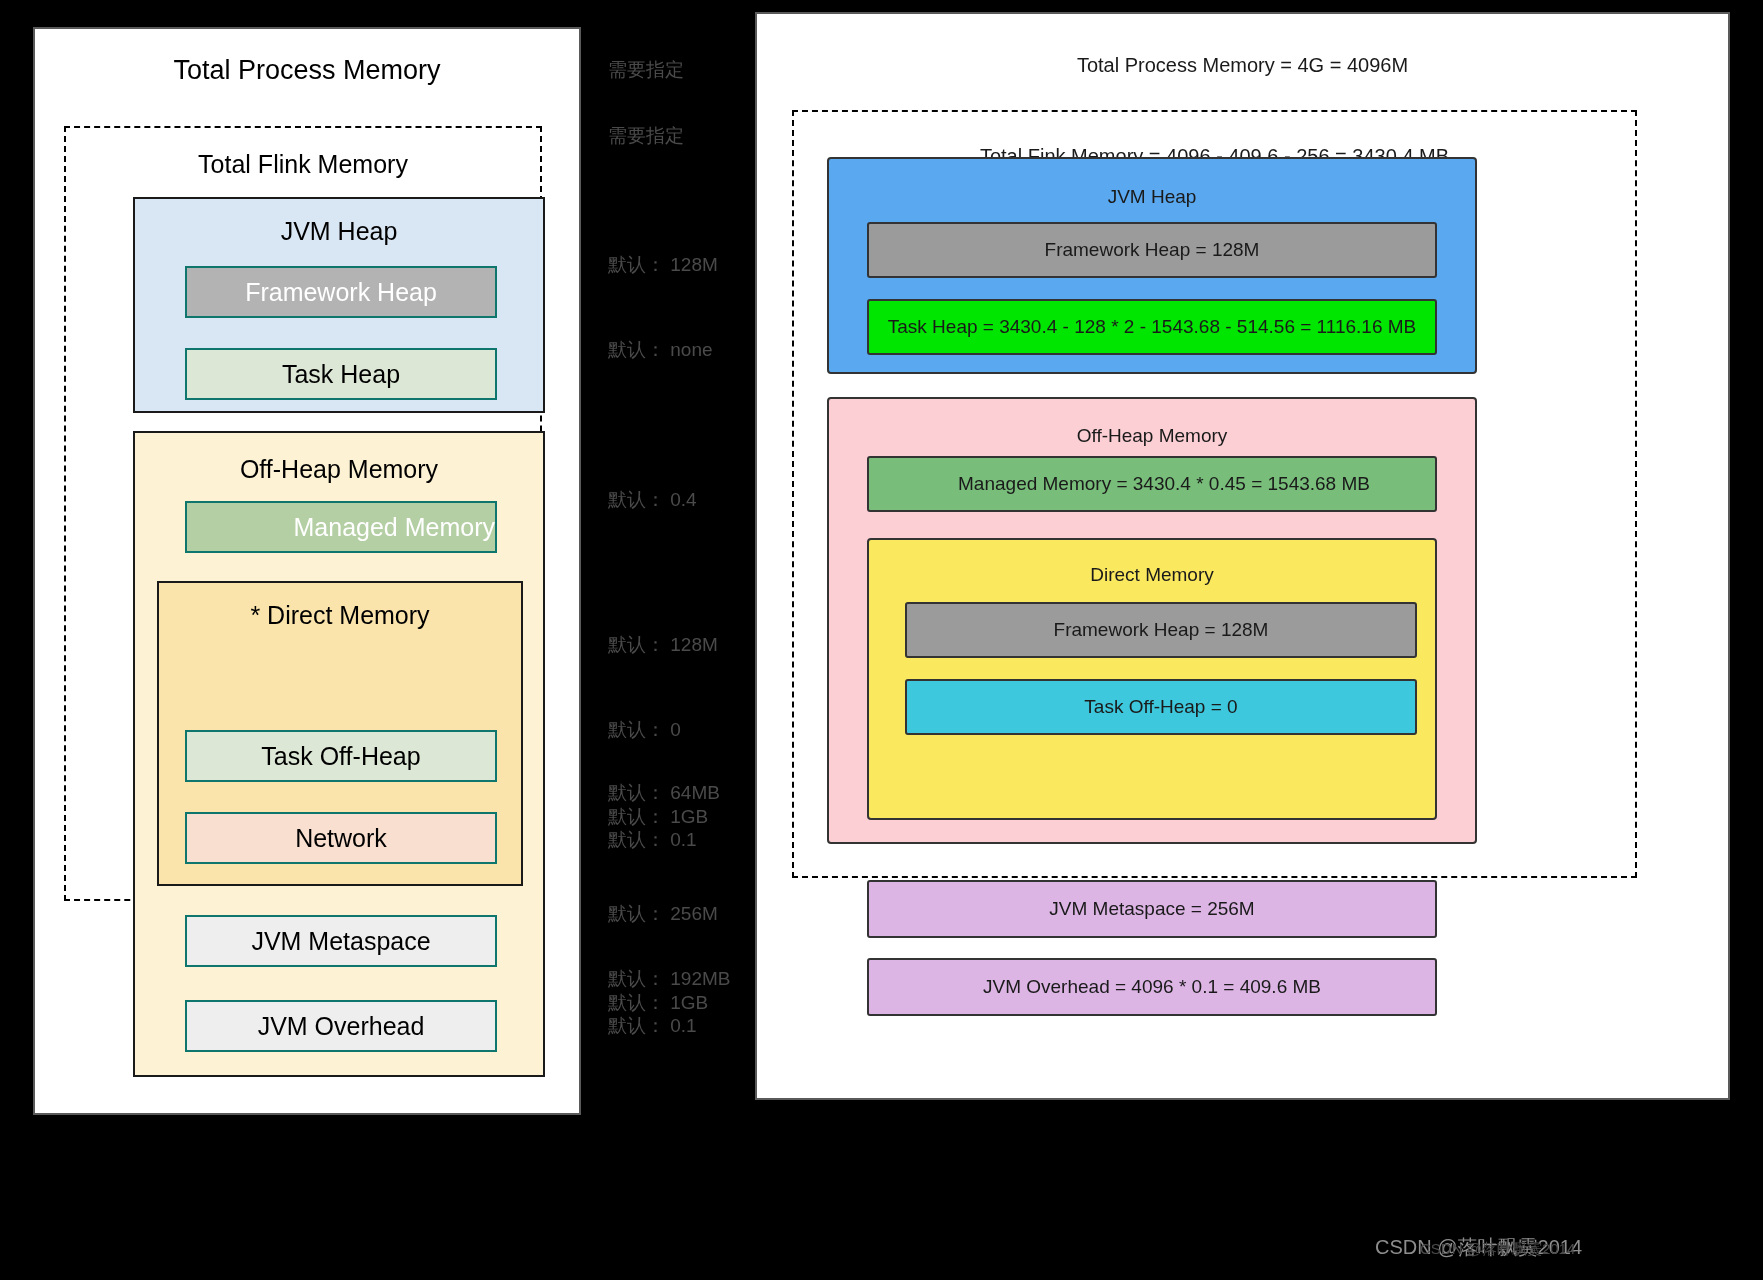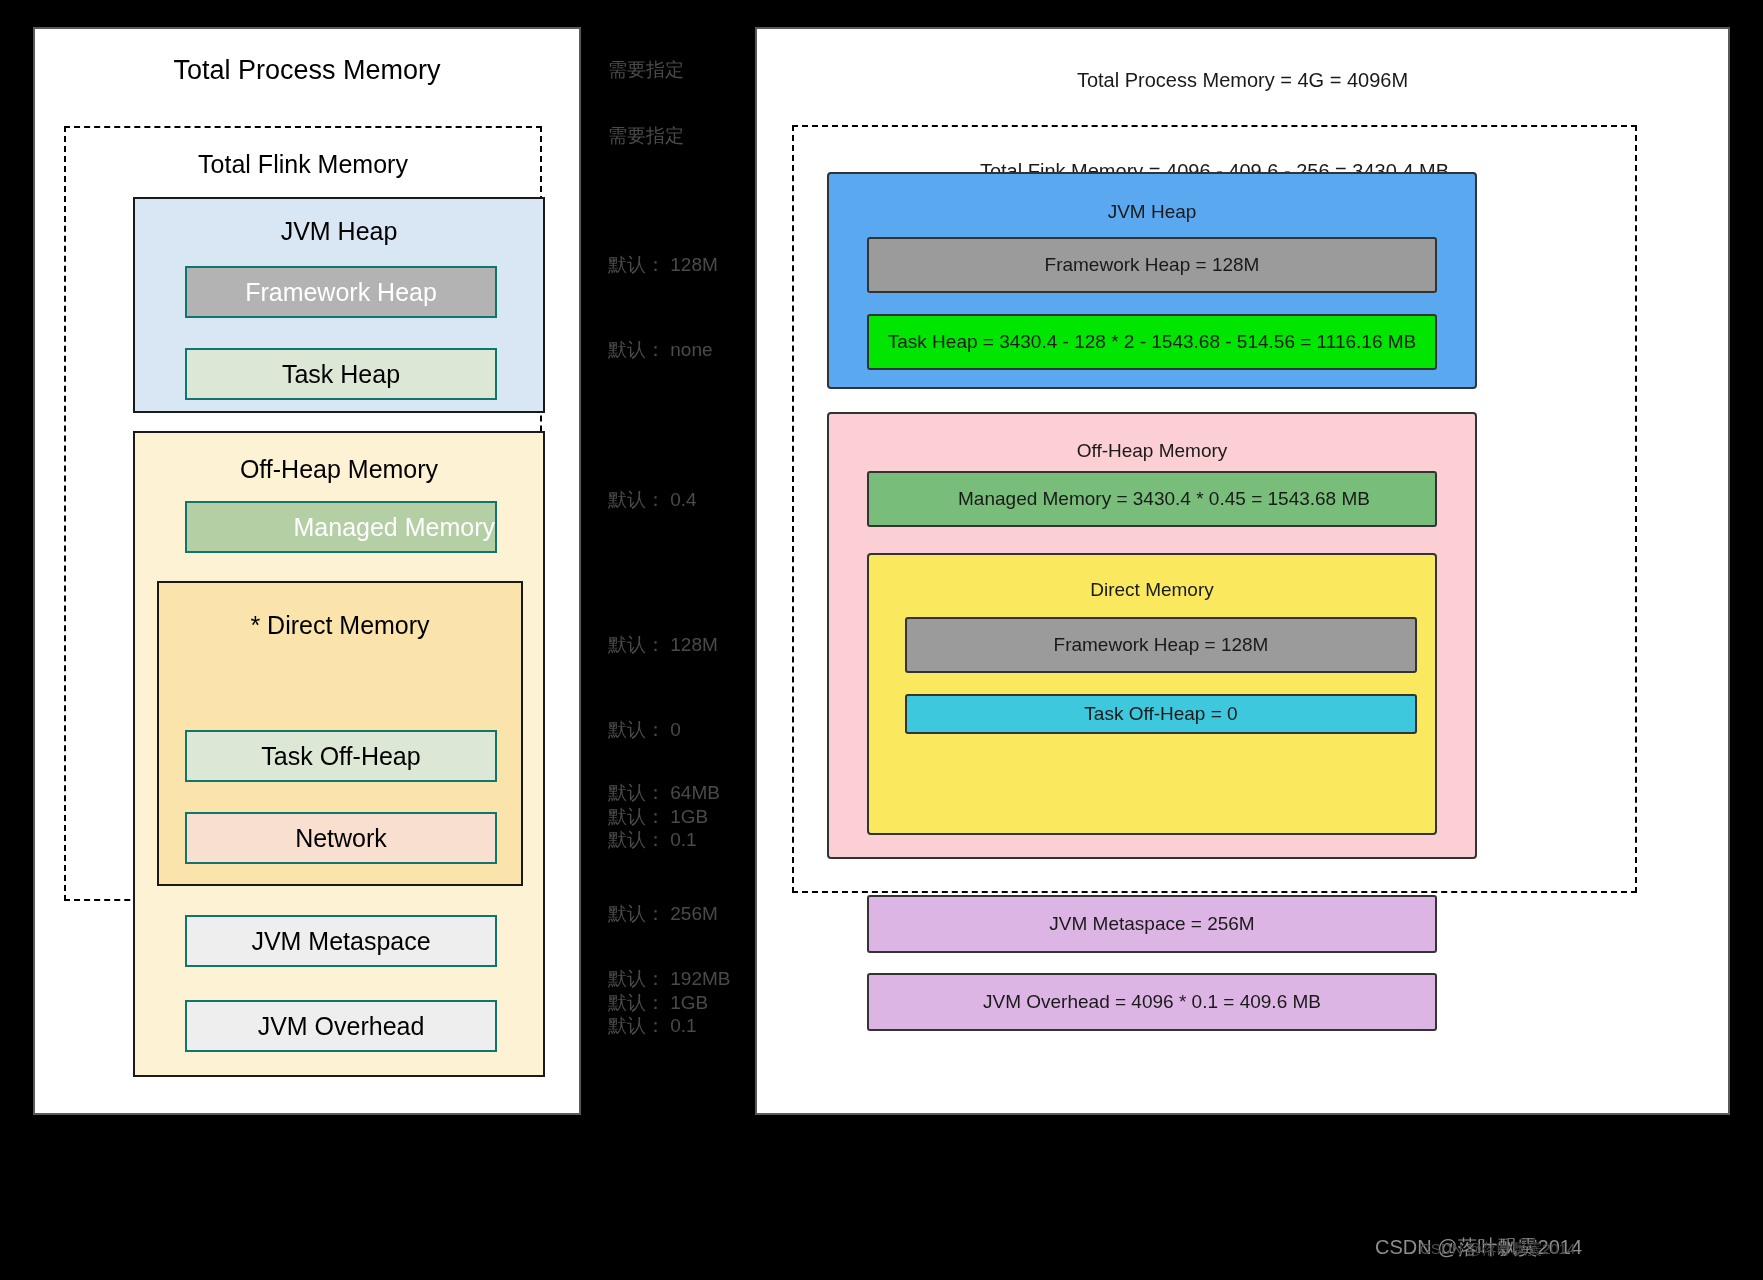--- a/index.html
+++ b/index.html
@@ -38,40 +38,40 @@
   .lp-offheap{
     position:absolute;left:98px;top:402px;width:412px;height:646px;
     background:#fdf2d4;border:2px solid #1a1a1a;box-sizing:border-box;
   }
   .lp-offheap-title{text-align:center;font-size:25px;margin-top:22px;color:#000;}
 
   .lp-direct{
     position:absolute;left:122px;top:552px;width:366px;height:305px;
     background:#fae4ab;border:2px solid #1a1a1a;box-sizing:border-box;
   }
-  .lp-direct-title{text-align:center;font-size:25px;margin-top:28px;color:#000;}
+  .lp-direct-title{text-align:center;font-size:25px;margin-top:18px;color:#000;}
 
   .lbox{
     position:absolute;left:150px;width:312px;height:52px;
     border:2px solid #0f766e;box-sizing:border-box;
     display:flex;align-items:center;justify-content:center;
     font-size:25px;color:#000;
   }
   .lbox.white-text{color:#ffffff;}
 
   
   .notes{
     position:absolute;left:608px;top:0;width:150px;height:1280px;
     color:#4a4a4a;font-size:19px;
   }
   .note{position:absolute;left:0;white-space:nowrap;}
 
   
   .right-panel{
-    position:absolute;left:755px;top:27px;width:975px;height:1088px;
+    position:absolute;left:755px;top:12px;width:975px;height:1088px;
     background:#ffffff;border:2px solid #5a5a5a;box-sizing:border-box;
   }
   .rp-title{text-align:center;font-size:20px;color:#1a1a1a;margin-top:40px;}
 
   .rp-dashed{
     position:absolute;left:35px;top:96px;width:845px;height:768px;
     border:2px dashed #000;box-sizing:border-box;
   }
   .rp-dashed-title{text-align:center;font-size:20px;color:#1a1a1a;margin-top:33px;}
 
@@ -186,21 +186,21 @@
   <div class="rbox" style="left:110px;top:442px;width:570px;height:56px;background:#78bd7a;padding-left:24px;">
     <span>Managed Memory = 3430.4 * 0.45 = 1543.68 MB</span>
   </div>
 
   <div class="rgroup" style="left:110px;top:524px;width:570px;height:282px;background:#fae95f;">
     <div class="rbox-title" style="top:24px;">Direct Memory</div>
   </div>
   <div class="rbox" style="left:148px;top:588px;width:512px;height:56px;background:#9b9b9b;">
     <span>Framework Heap = 128M</span>
   </div>
-  <div class="rbox" style="left:148px;top:665px;width:512px;height:40px;background:#3ec8dd;">
+  <div class="rbox" style="left:148px;top:665px;width:512px;height:56px;background:#3ec8dd;">
     <span>Task Off-Heap = 0</span>
   </div>
 
   <div class="rbox" style="left:110px;top:866px;width:570px;height:58px;background:#ddb5e5;">
     <span>JVM Metaspace = 256M</span>
   </div>
   <div class="rbox" style="left:110px;top:944px;width:570px;height:58px;background:#ddb5e5;">
     <span>JVM Overhead = 4096 * 0.1 = 409.6 MB</span>
   </div>
 </div>

